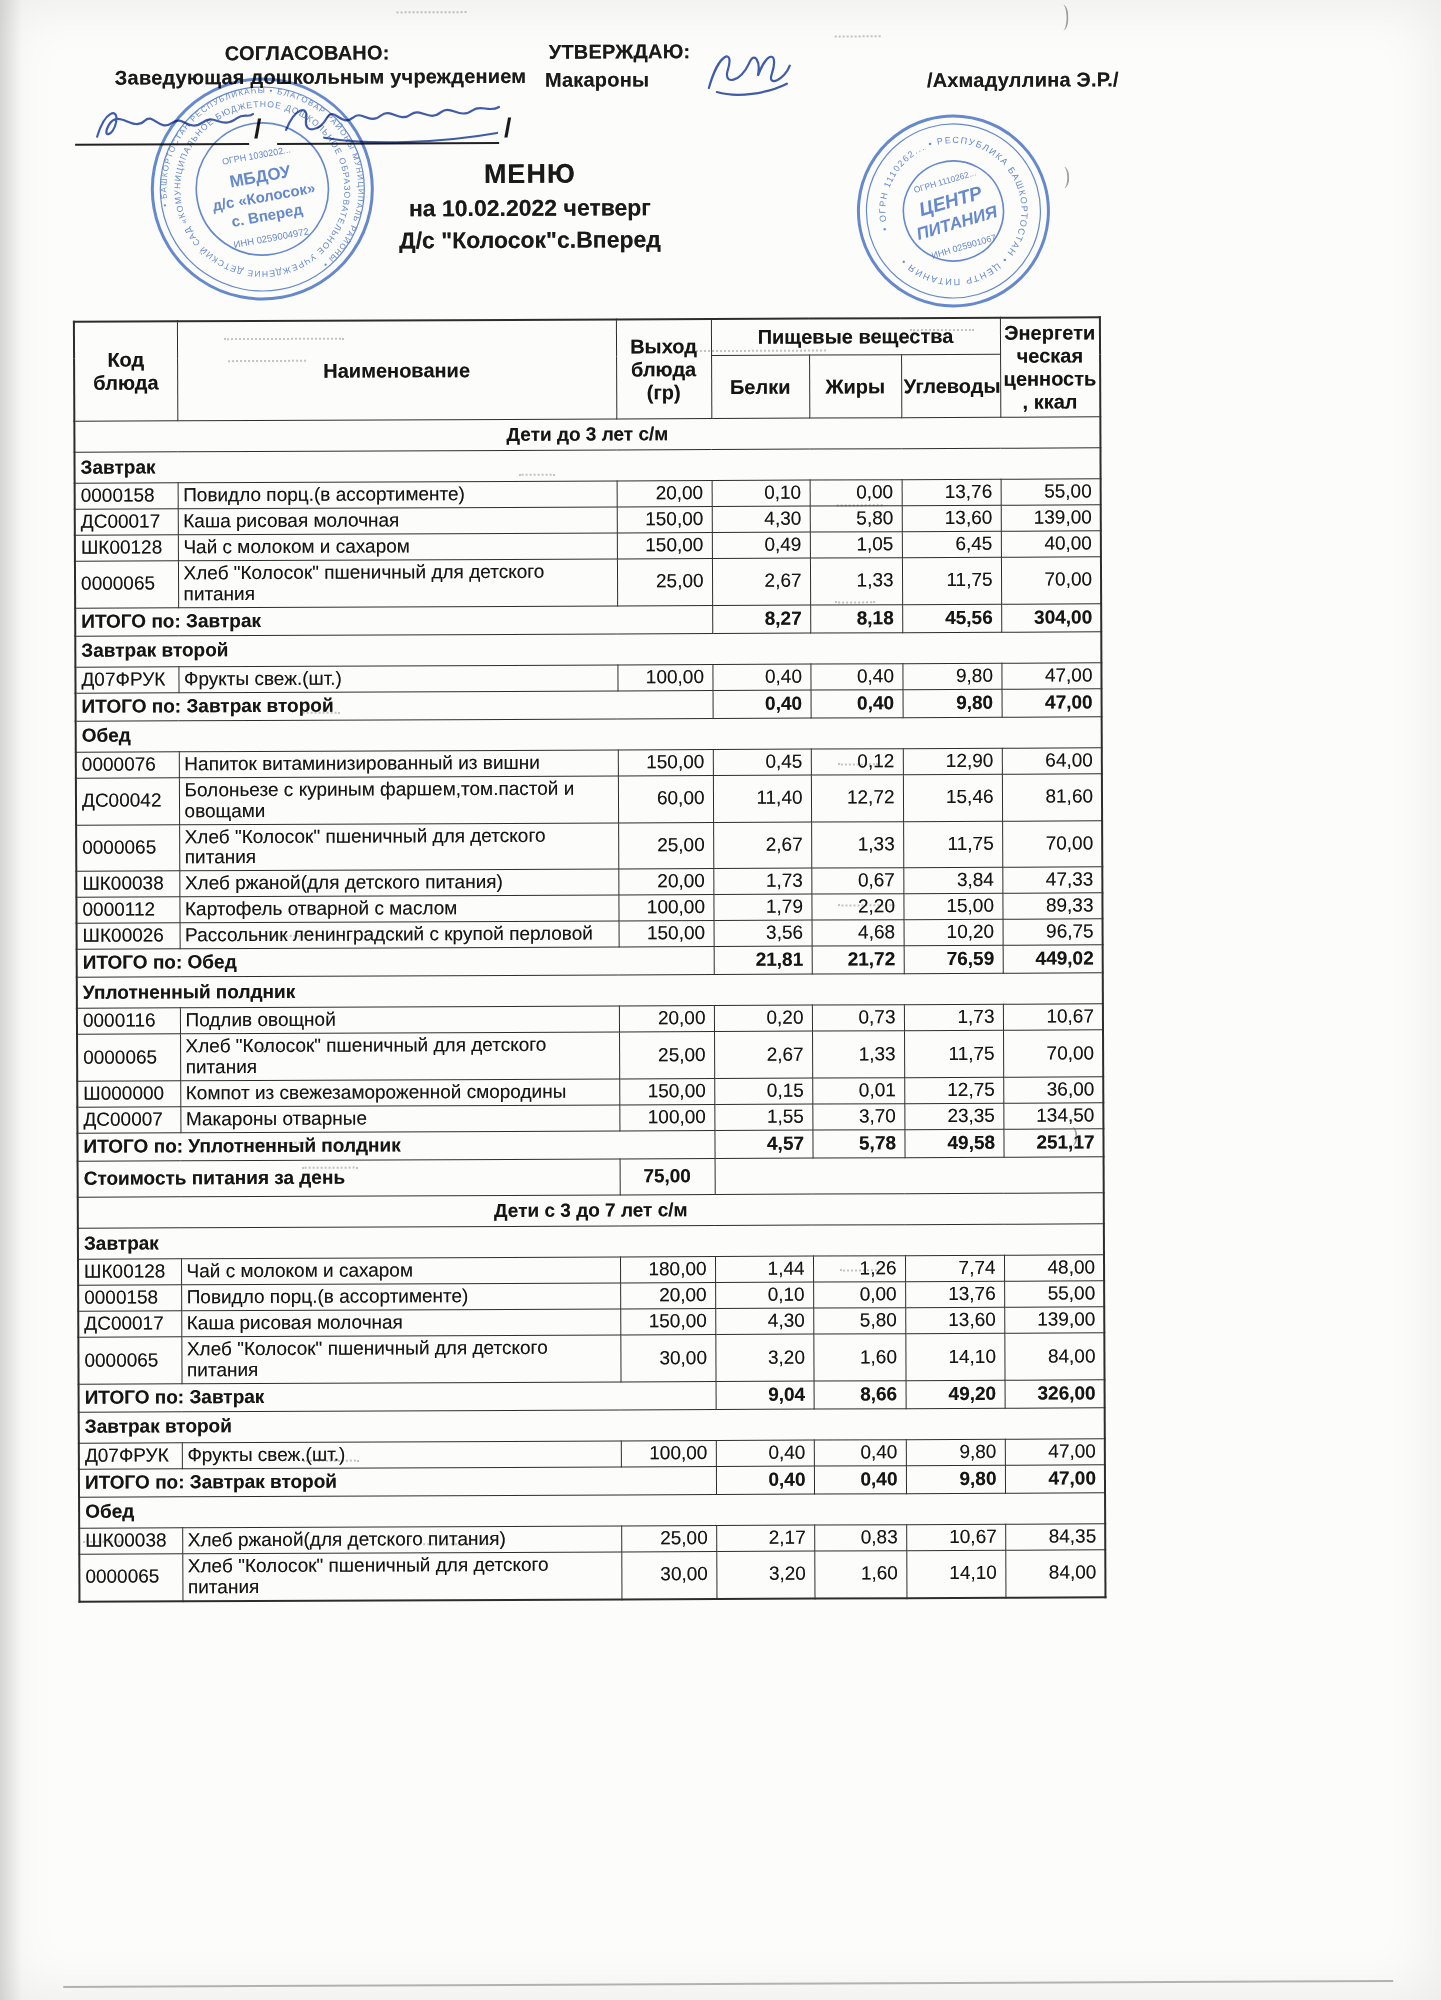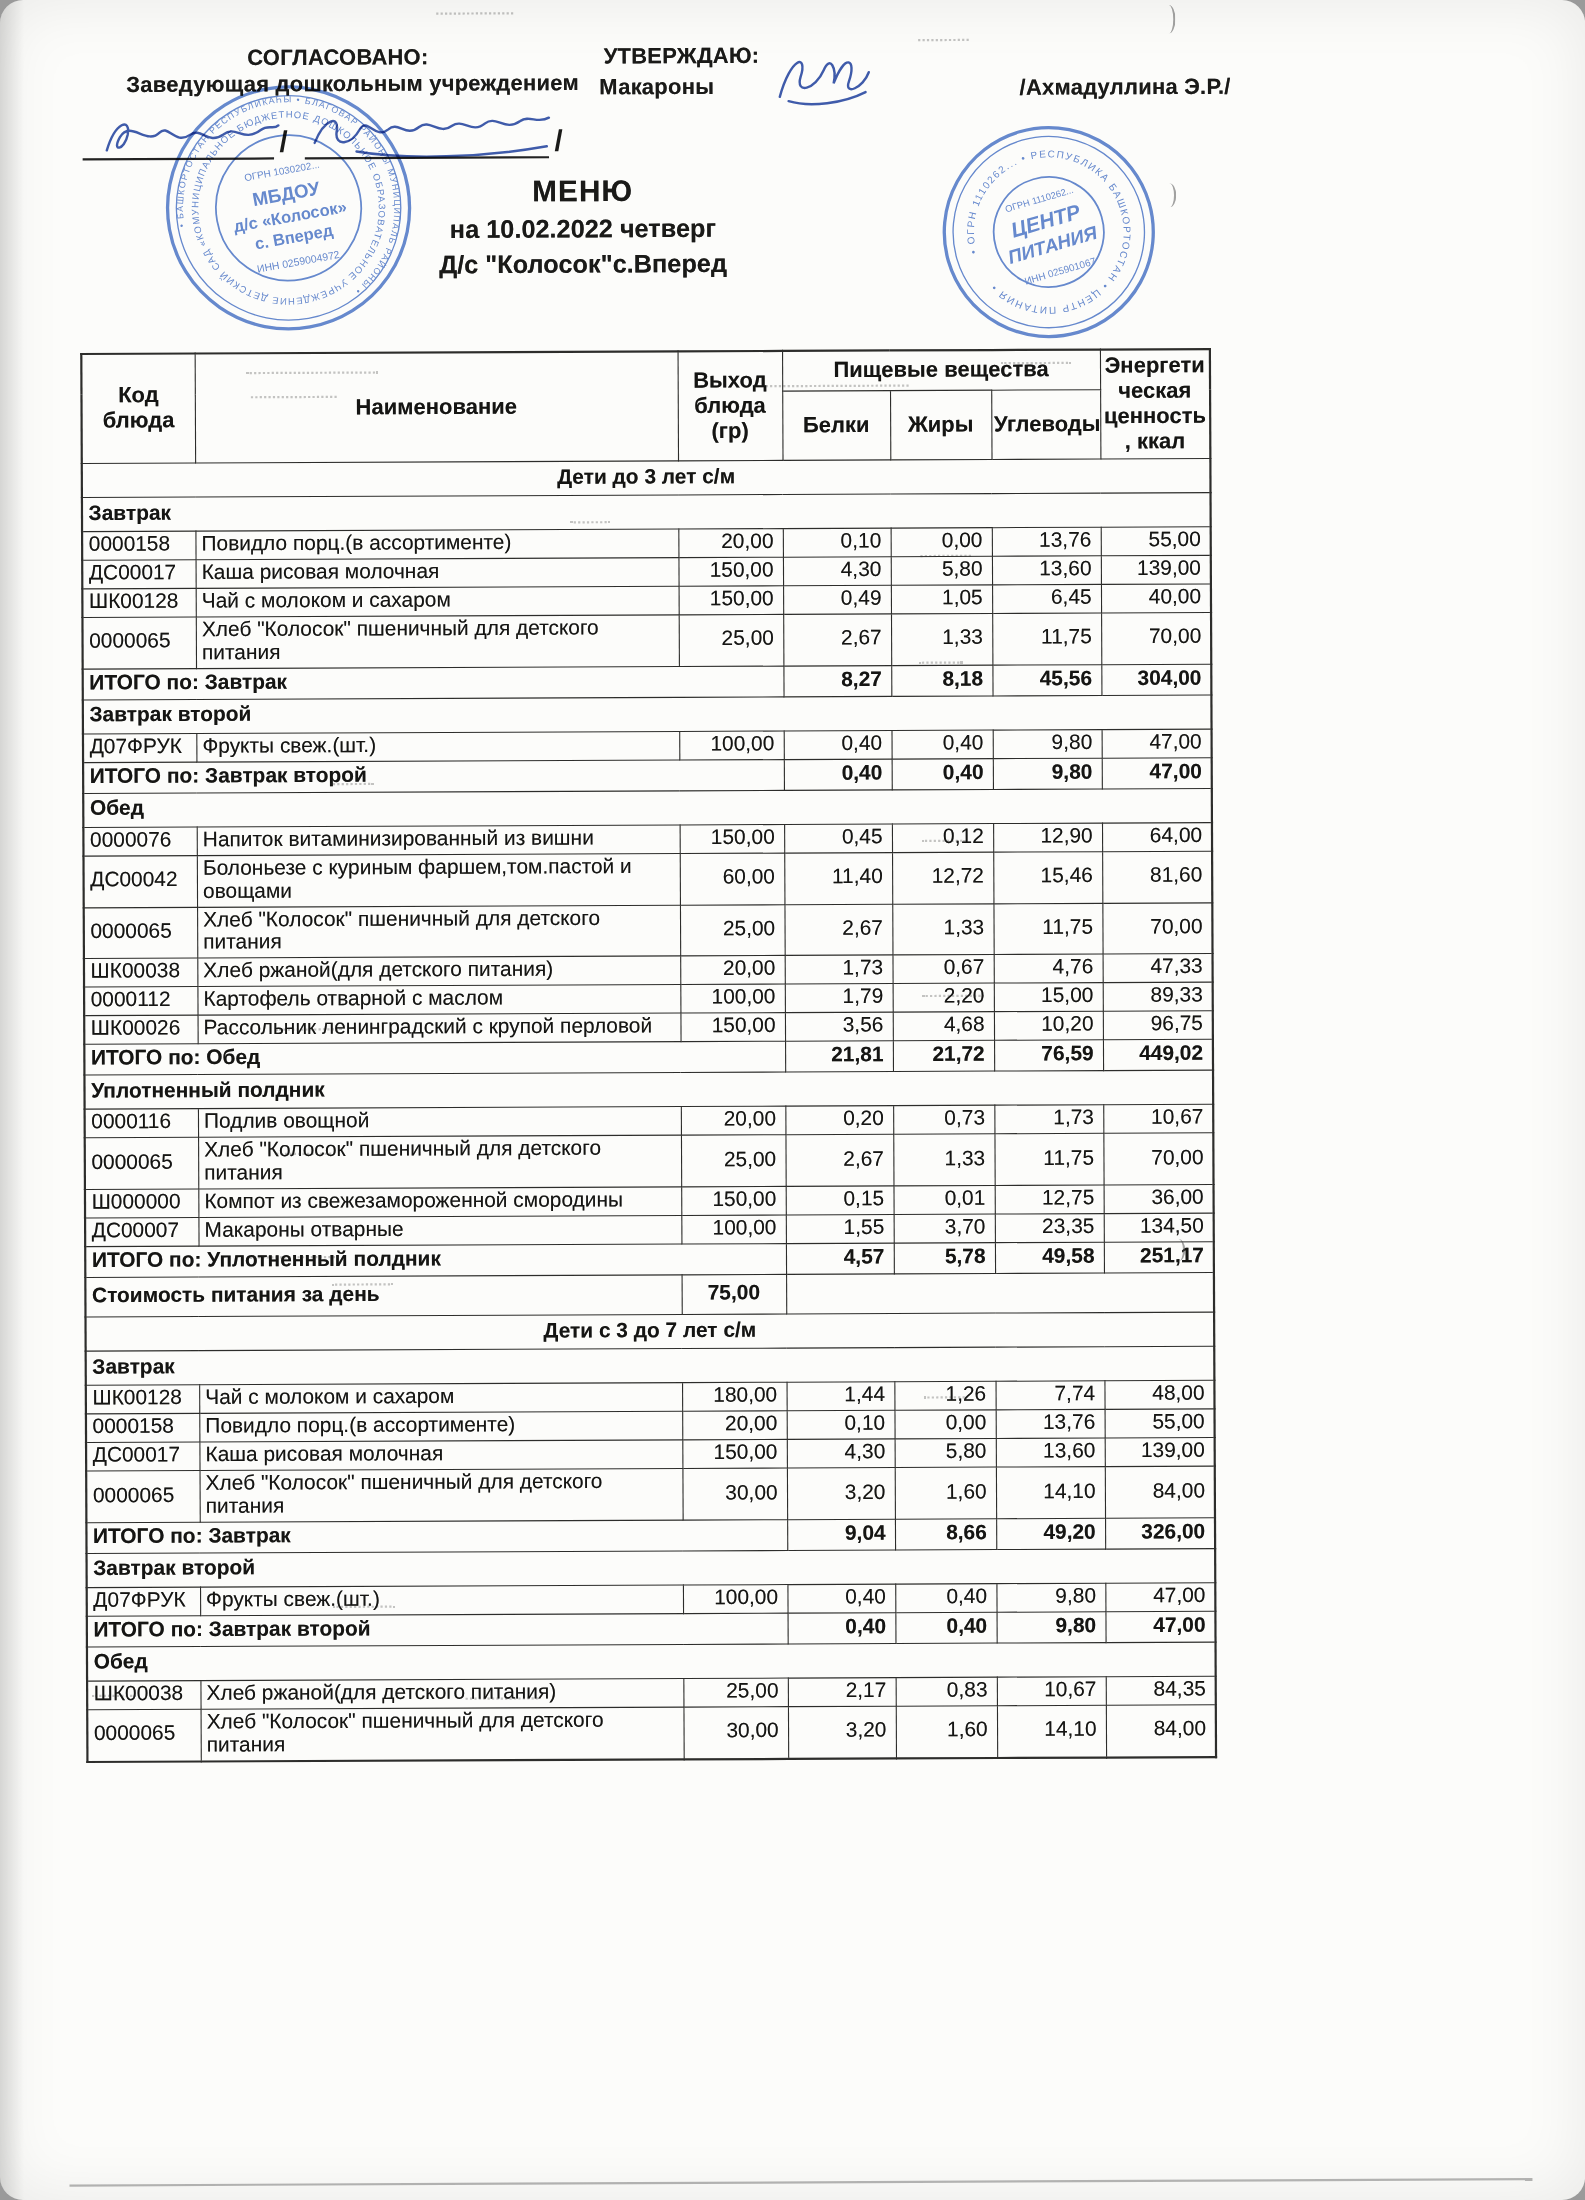--- a/index.html
+++ b/index.html
@@ -2,21 +2,20 @@
 <html lang="ru"><head>
 <meta charset="utf-8">
 <style>
   * { margin:0; padding:0; box-sizing:border-box; }
   html,body { background:#9a9a9a; }
   .page {
     position:relative; width:1441px; height:2000px; margin:0 auto;
     background:#fcfcfa; overflow:hidden;
     font-family:"Liberation Sans", sans-serif; color:#1a1a18;
     box-shadow: inset 0 0 60px rgba(0,0,0,.08);
-    border-radius: 21px;
   }
   .page::after{ content:''; position:absolute; left:0; top:0; width:22px; height:100%;
     background:linear-gradient(90deg, rgba(0,0,0,.12), rgba(0,0,0,0)); pointer-events:none; }
   .tilt { position:absolute; inset:0; transform:rotate(-0.25deg); transform-origin:50% 40%; }
   .abs { position:absolute; }
   .hdr-text { font-size:20px; font-weight:700; letter-spacing:.2px; white-space:nowrap;
     text-shadow:0 0 .5px rgba(0,0,0,.55); }
 
   .title-block { left:335px; top:158px; width:395px; text-align:center; }
   .title-line1 { font-size:27px; font-weight:700; letter-spacing:1px; text-shadow:0 0 .6px rgba(0,0,0,.6); }
@@ -261,21 +260,21 @@
             <td class="num">1,33</td>
             <td class="num">11,75</td>
             <td class="num">70,00</td>
           </tr>
           <tr class="r-item">
             <td class="code">ШК00038</td>
             <td class="name">Хлеб ржаной(для детского питания)</td>
             <td class="num">20,00</td>
             <td class="num">1,73</td>
             <td class="num">0,67</td>
-            <td class="num">4,76</td>
+            <td class="num">3,84</td>
             <td class="num">47,33</td>
           </tr>
           <tr class="r-item">
             <td class="code">0000112</td>
             <td class="name">Картофель отварной с маслом</td>
             <td class="num">100,00</td>
             <td class="num">1,79</td>
             <td class="num">2,20</td>
             <td class="num">15,00</td>
             <td class="num">89,33</td>

